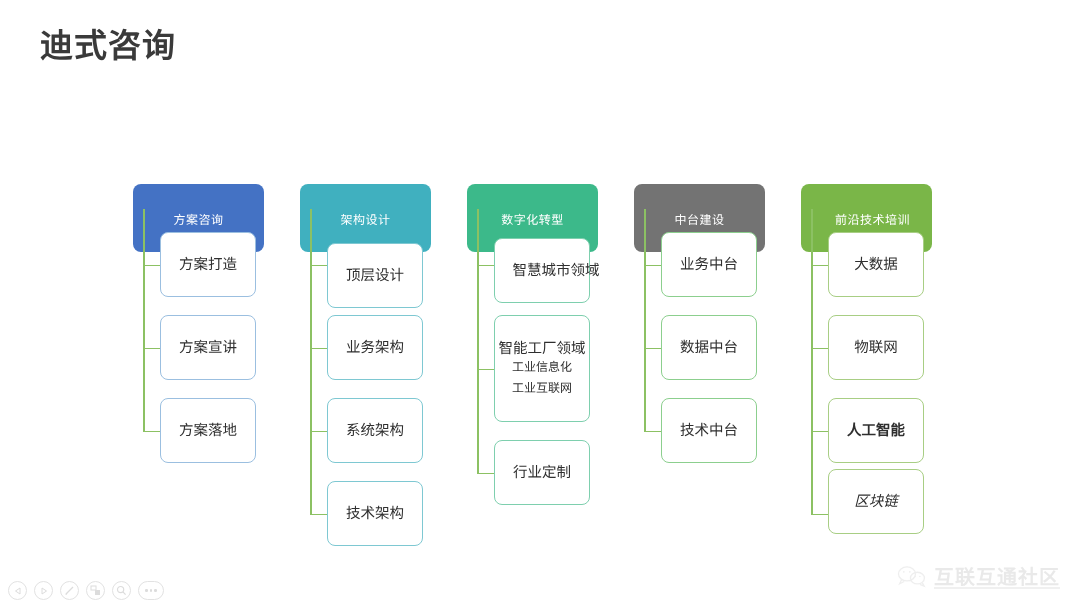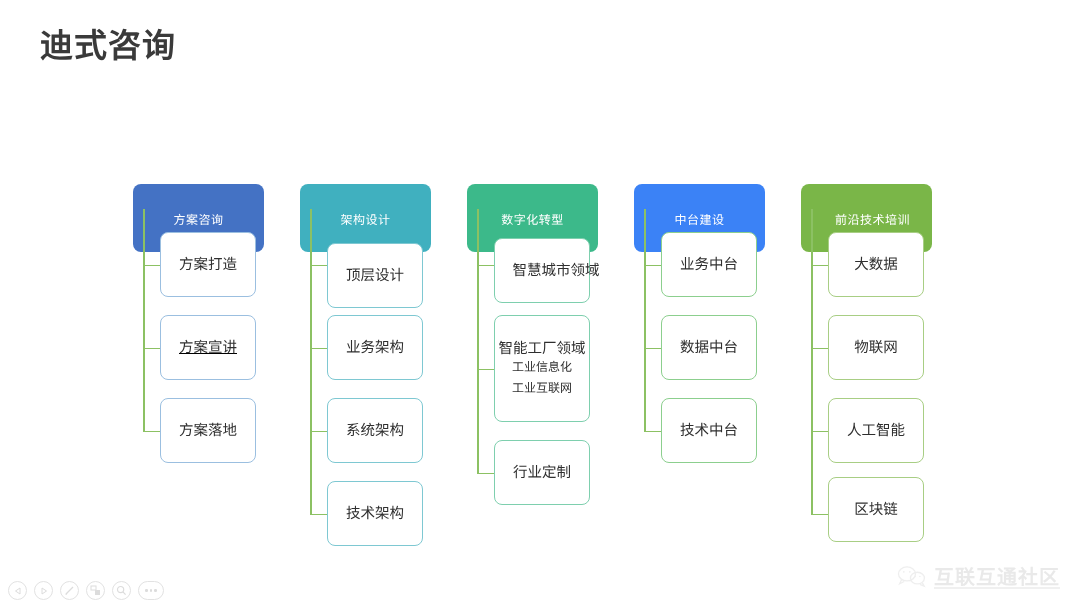--- a/index.html
+++ b/index.html
@@ -174,21 +174,21 @@
 
   <div class="page-title">迪式咨询</div>
 
   <div class="board" id="board">
       <div class="column" style="left: 133px;">
         <div class="col-header" style="background: rgb(68, 114, 196);">方案咨询</div>
         <div class="node" style="top: 91px; height: 65px; border-color: rgb(155, 191, 224);">
           <div class="node-label">方案打造</div>
         </div>
         <div class="stub" style="top: 123.5px; background: rgb(140, 193, 99);"></div>
-        <div class="node" style="top: 174px; height: 65px; border-color: rgb(155, 191, 224); text-decoration: underline;">
+        <div class="node" style="top: 174px; height: 65px; border-color: rgb(155, 191, 224);">
           <div class="node-label">方案宣讲</div>
         </div>
         <div class="stub" style="top: 206.5px; background: rgb(140, 193, 99);"></div>
         <div class="node" style="top: 257px; height: 65px; border-color: rgb(155, 191, 224);">
           <div class="node-label">方案落地</div>
         </div>
         <div class="stub" style="top: 289.5px; background: rgb(140, 193, 99);"></div>
         <div class="spine" style="height: 221.5px; background: rgb(140, 193, 99);"></div>
       </div>
       <div class="column" style="left: 300px;">
@@ -223,21 +223,21 @@
           <div class="node-sub">工业互联网</div>
         </div>
         <div class="stub" style="top: 227.5px; background: rgb(140, 193, 99);"></div>
         <div class="node" style="top: 299px; height: 65px; border-color: rgb(126, 207, 174);">
           <div class="node-label">行业定制</div>
         </div>
         <div class="stub" style="top: 331.5px; background: rgb(140, 193, 99);"></div>
         <div class="spine" style="height: 263.5px; background: rgb(140, 193, 99);"></div>
       </div>
       <div class="column" style="left: 634px;">
-        <div class="col-header" style="background: #3b82f6;">中台建设</div>
+        <div class="col-header" style="background: #737373;">中台建设</div>
         <div class="node" style="top: 91px; height: 65px; border-color: rgb(140, 207, 142);">
           <div class="node-label">业务中台</div>
         </div>
         <div class="stub" style="top: 123.5px; background: rgb(140, 193, 99);"></div>
         <div class="node" style="top: 174px; height: 65px; border-color: rgb(140, 207, 142);">
           <div class="node-label">数据中台</div>
         </div>
         <div class="stub" style="top: 206.5px; background: rgb(140, 193, 99);"></div>
         <div class="node" style="top: 257px; height: 65px; border-color: rgb(140, 207, 142);">
           <div class="node-label">技术中台</div>
@@ -248,25 +248,25 @@
       <div class="column" style="left: 801px;">
         <div class="col-header" style="background: rgb(122, 182, 72); padding-left: 12px;">前沿技术培训</div>
         <div class="node" style="top: 91px; height: 65px; border-color: rgb(168, 206, 132);">
           <div class="node-label">大数据</div>
         </div>
         <div class="stub" style="top: 123.5px; background: rgb(140, 193, 99);"></div>
         <div class="node" style="top: 174px; height: 65px; border-color: rgb(168, 206, 132);">
           <div class="node-label">物联网</div>
         </div>
         <div class="stub" style="top: 206.5px; background: rgb(140, 193, 99);"></div>
-        <div class="node" style="top: 257px; height: 65px; border-color: rgb(168, 206, 132);">
+        <div class="node" style="top: 257px; height: 65px; border-color: rgb(168, 206, 132); font-weight: bold;">
           <div class="node-label">人工智能</div>
         </div>
         <div class="stub" style="top: 289.5px; background: rgb(140, 193, 99);"></div>
-        <div class="node" style="top: 336px; height: 65px; border-color: rgb(168, 206, 132);">
+        <div class="node" style="top: 328px; height: 65px; border-color: rgb(168, 206, 132); font-style: italic;">
           <div class="node-label">区块链</div>
         </div>
         <div class="stub" style="top: 372.5px; background: rgb(140, 193, 99);"></div>
         <div class="spine" style="height: 304.5px; background: rgb(140, 193, 99);"></div>
       </div>
     </div>
 
   <div class="watermark">
     <span>
       <svg class="wechat-icon" viewBox="0 0 36 28" fill="none" stroke="#c9c9c9" stroke-width="1.6">

